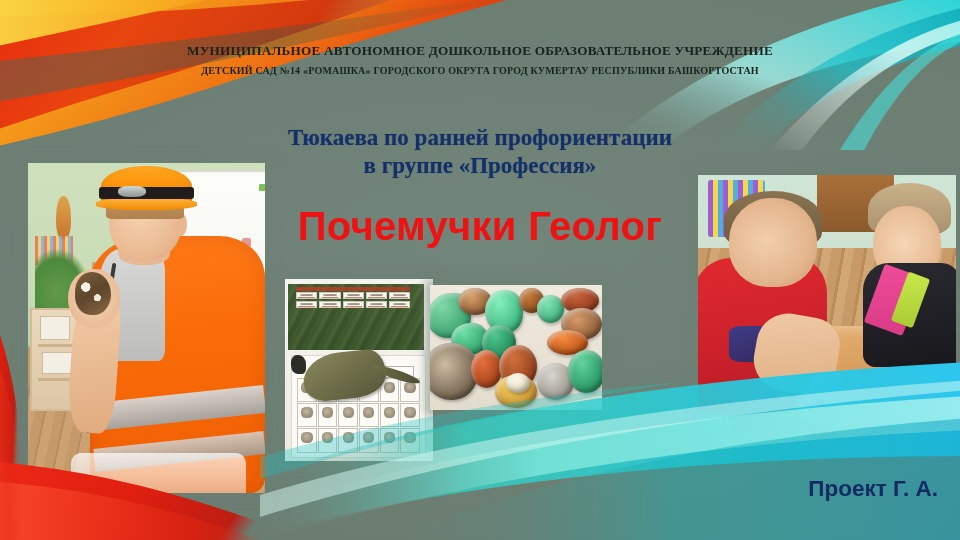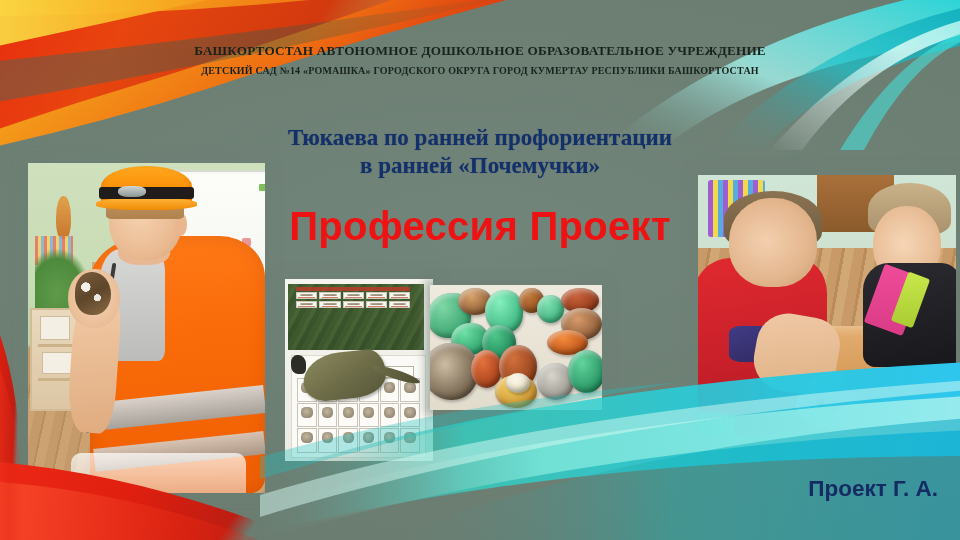--- a/index.html
+++ b/index.html
@@ -745,28 +745,28 @@
       </defs>
       <path d="M-10,120 Q260,26 710,2 L710,96 Q300,96 -10,176 Z" fill="url(#gCbA)"></path>
       <path d="M-10,150 Q280,62 710,36 L710,70 Q320,86 -10,182 Z" fill="url(#gCbB)" opacity="0.75"></path>
       <path d="M120,182 Q360,84 710,58 L710,182 Z" fill="url(#gCbC)" opacity="0.55"></path>
       <path d="M-10,138 Q270,52 710,20 L710,30 Q290,66 -10,160 Z" fill="#d8fbf4" opacity="0.5"></path>
       <path d="M-10,100 Q180,44 420,22 Q200,58 -10,122 Z" fill="#1fbfbf" opacity="0.35"></path>
     </svg>
   </div>
 
   <div class="org-header">
-    <div>БАШКОРТОСТАН  АВТОНОМНОЕ  ДОШКОЛЬНОЕ ОБРАЗОВАТЕЛЬНОЕ  УЧРЕЖДЕНИЕ</div>
+    <div>МУНИЦИПАЛЬНОЕ  АВТОНОМНОЕ  ДОШКОЛЬНОЕ ОБРАЗОВАТЕЛЬНОЕ  УЧРЕЖДЕНИЕ</div>
     <div class="l2">ДЕТСКИЙ САД №14 «РОМАШКА» ГОРОДСКОГО ОКРУГА ГОРОД КУМЕРТАУ РЕСПУБЛИКИ БАШКОРТОСТАН</div>
   </div>
 
   <div class="project-line">
     <div>Тюкаева по ранней профориентации</div>
-    <div>в ранней «Почемучки»</div>
-  </div>
-
-  <div class="main-title">Профессия Проект</div>
+    <div>в группе «Профессия»</div>
+  </div>
+
+  <div class="main-title">Почемучки Геолог</div>
 
   <div class="authors">
     <div>Проект Г. А.</div>
   </div>
 
 </div>
 
 </body></html>

